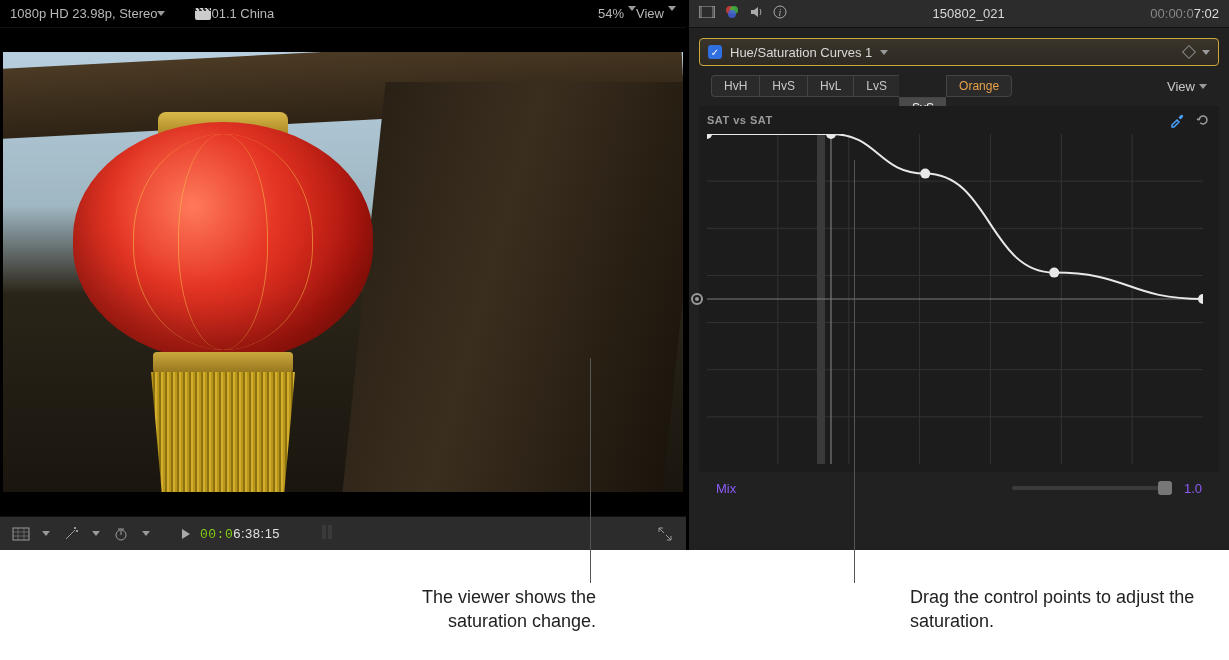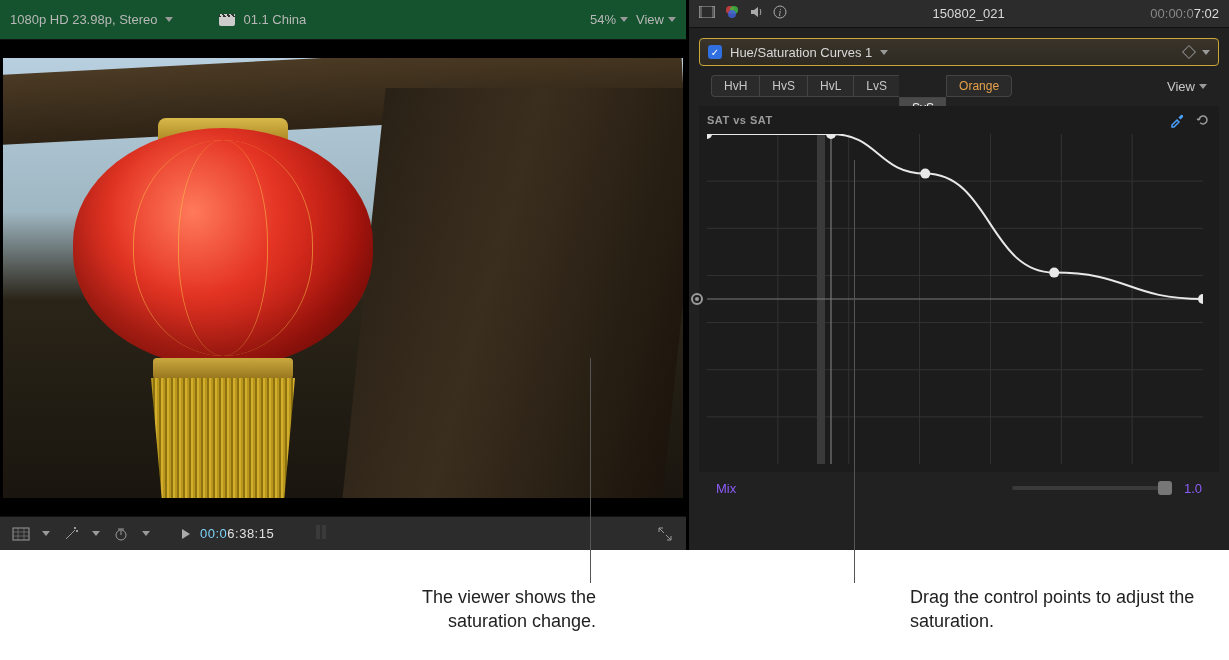--- a/index.html
+++ b/index.html
@@ -20,32 +20,32 @@
   }
   
   .viewer {
     flex: 0 0 688px;
     display: flex;
     flex-direction: column;
     background: #1e1e1e;
     border-right: 2px solid #000;
   }
   .viewer-top {
-    height: 40px;
+    height: 28px;
     display: flex;
     align-items: center;
     padding: 0 10px;
-    gap: 8px;
+    gap: 0;
     font-size: 13px;
     color: #b8b8b8;
-    background: #14532d;
+    background: #000000;
     border-bottom: 1px solid #111;
   }
   .spacer { flex: 1; }
-  .viewer-top .dd { display: inline-flex; align-items: center; gap: 4px; cursor: default; }
+  .viewer-top .dd { display: inline-flex; gap: 4px; cursor: default; }
   .caret-down {
     width: 0; height: 0;
     border-left: 4px solid transparent;
     border-right: 4px solid transparent;
     border-top: 5px solid #9a9a9a;
   }
   .viewer-black {
     flex: 1;
     background: #000;
     position: relative;
@@ -93,21 +93,21 @@
     height: 34px;
     display:flex; align-items:center;
     padding:0 10px; gap:10px;
     background:#2c2c2c;
     border-top:1px solid #111;
     color:#9a9a9a;
     font-size:13px;
   }
   .vb-icon { width:22px; height:18px; display:inline-flex; align-items:center; justify-content:center; }
   .timecode { font-variant-numeric: tabular-nums; letter-spacing:0.5px; }
-  .timecode .dim { color:#7dd3fc; }
+  .timecode .dim { color:#84cc16;font-family:Liberation Mono, monospace; }
   .timecode .bright { color:#e0e0e0; font-weight:500;}
   .play-tri { width:0;height:0;border-left:8px solid #aaa;border-top:5px solid transparent;border-bottom:5px solid transparent;}
 
   
   .inspector {
     flex: 1;
     background:#212121;
     display:flex; flex-direction:column;
     border-left:1px solid #000;
   }

